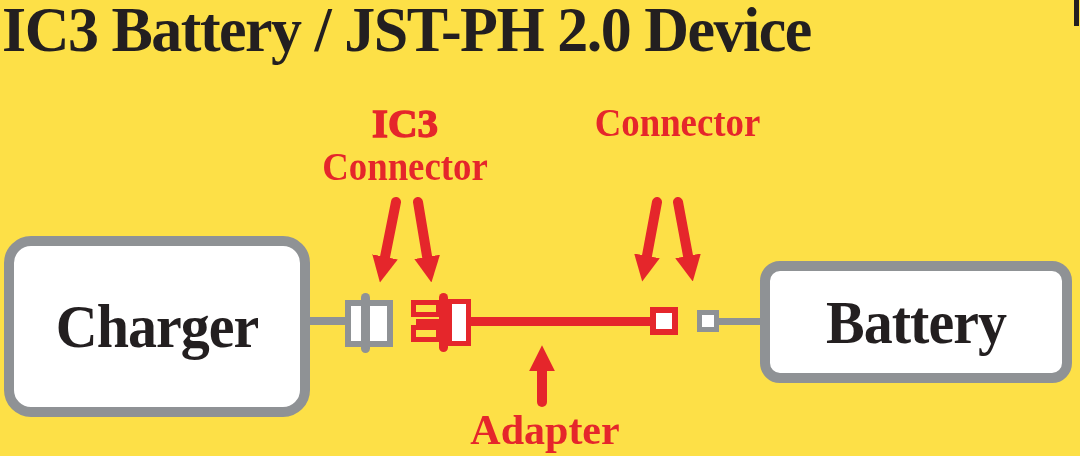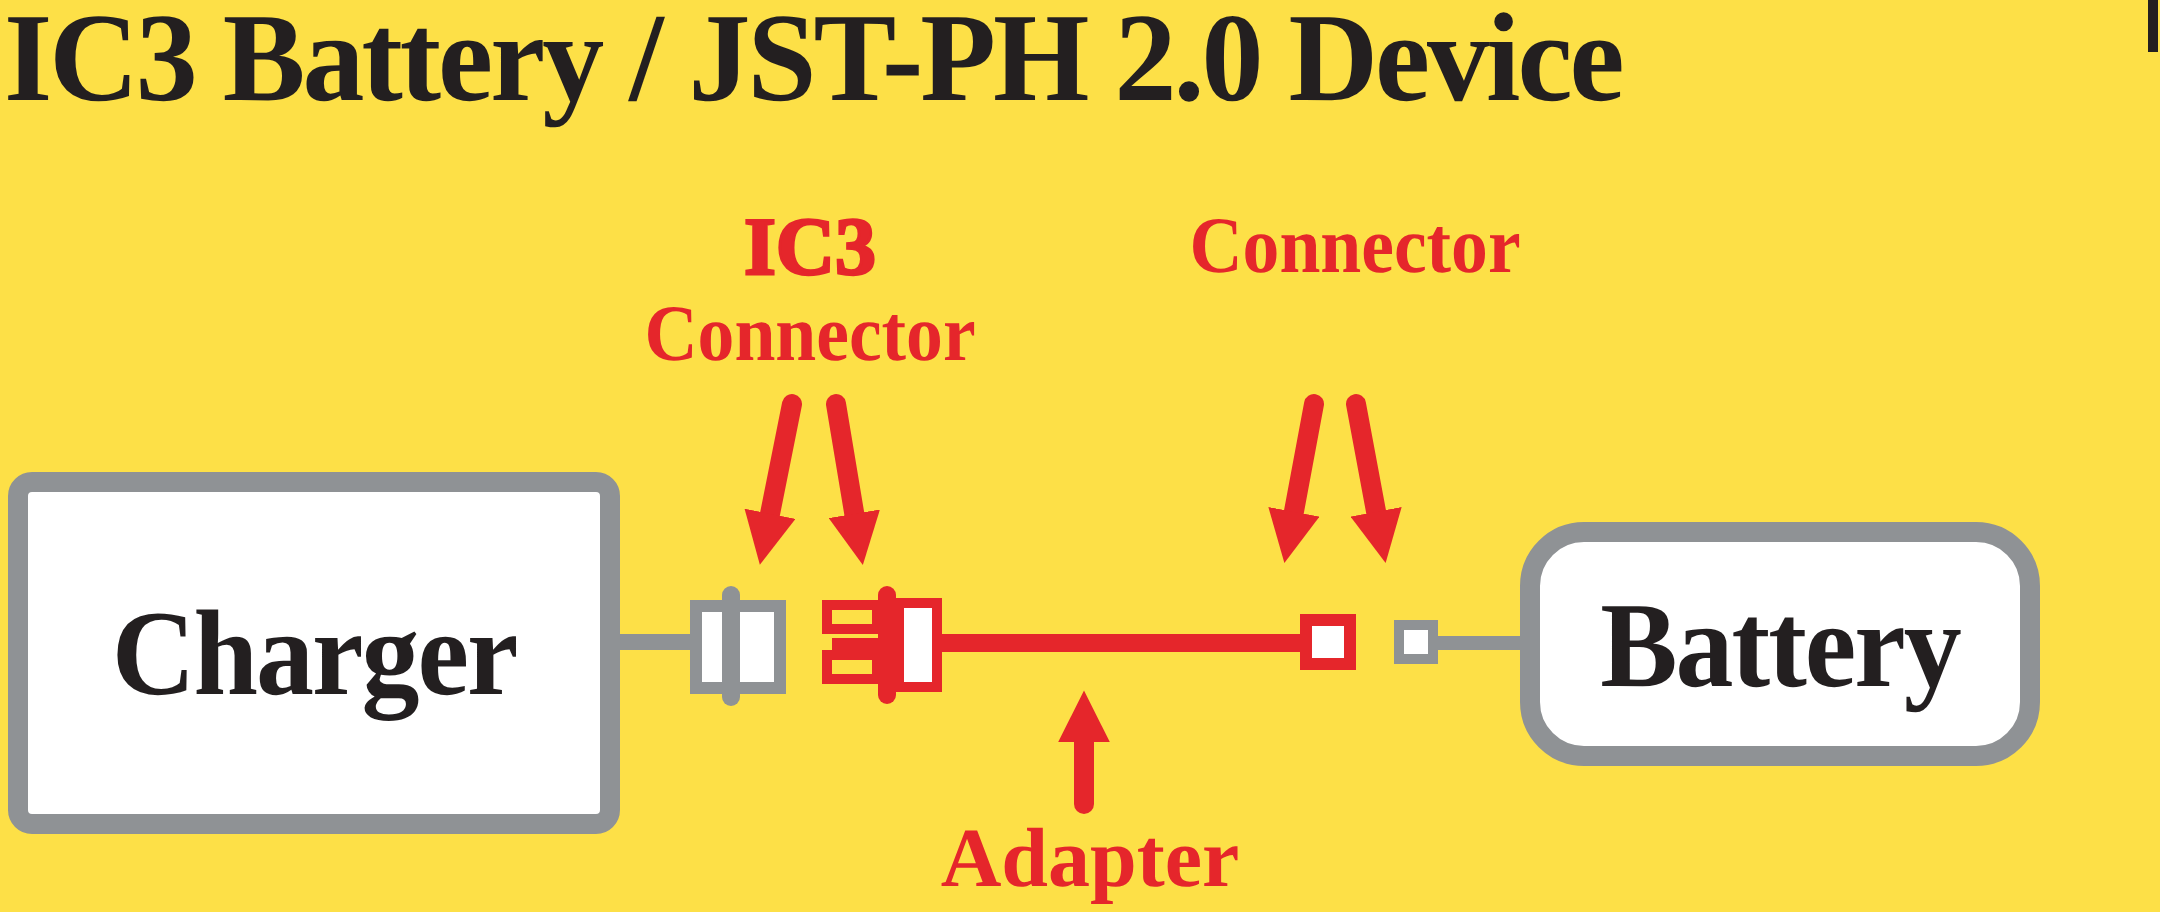--- a/index.html
+++ b/index.html
@@ -62,28 +62,28 @@
     transform: scaleX(0.92);
     transform-origin: center;
     white-space: nowrap;
   }
   .label-ic3 { left: 290px; width: 230px; text-align: center; }
   .label-jst { left: 545px; width: 265px; }
 
   
   .box {
     border: 10px solid var(--gray);
-    border-radius: 12px;
+    border-radius: 27px;
     background: #ffffff;
     display: flex;
     align-items: center;
     justify-content: center;
   }
   .box-charger { left: 4px; top: 236px; width: 306px; height: 181px; }
-  .box-battery { left: 760px; top: 261px; width: 260px; height: 122px; border-radius: 32px; }
+  .box-battery { left: 760px; top: 261px; width: 312px; height: 122px; border-radius: 20px; }
   .box-text {
     color: var(--black);
     font-weight: bold;
     font-size: 58px;
     letter-spacing: -1px;
     transform: scaleY(1.05);
     white-space: nowrap;
   }
 
   

